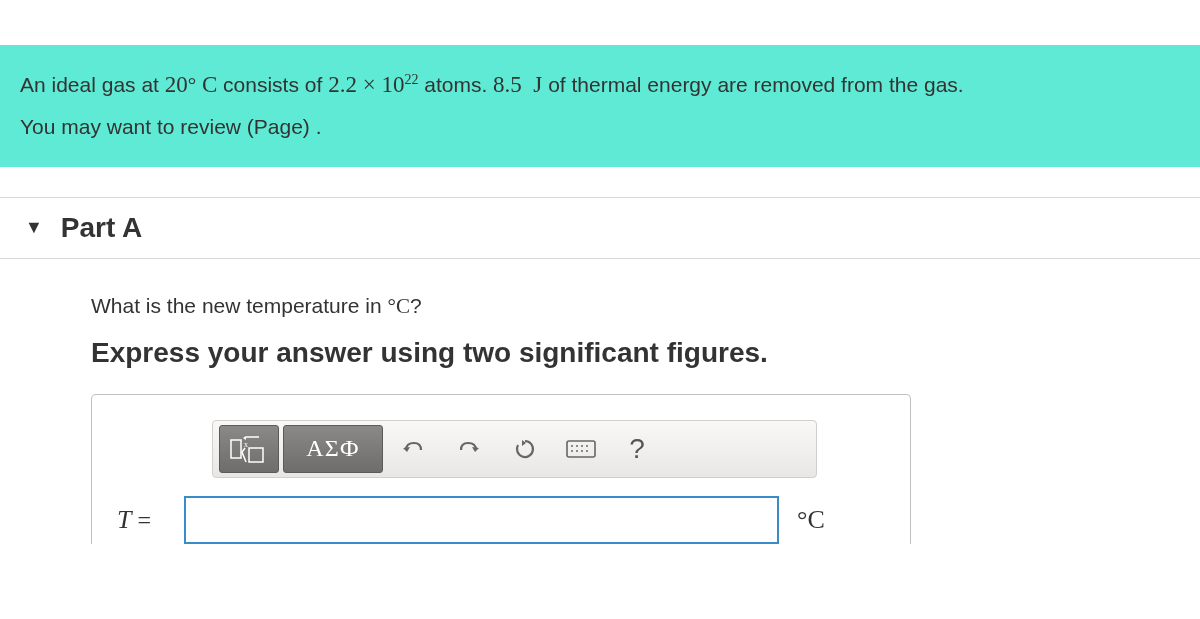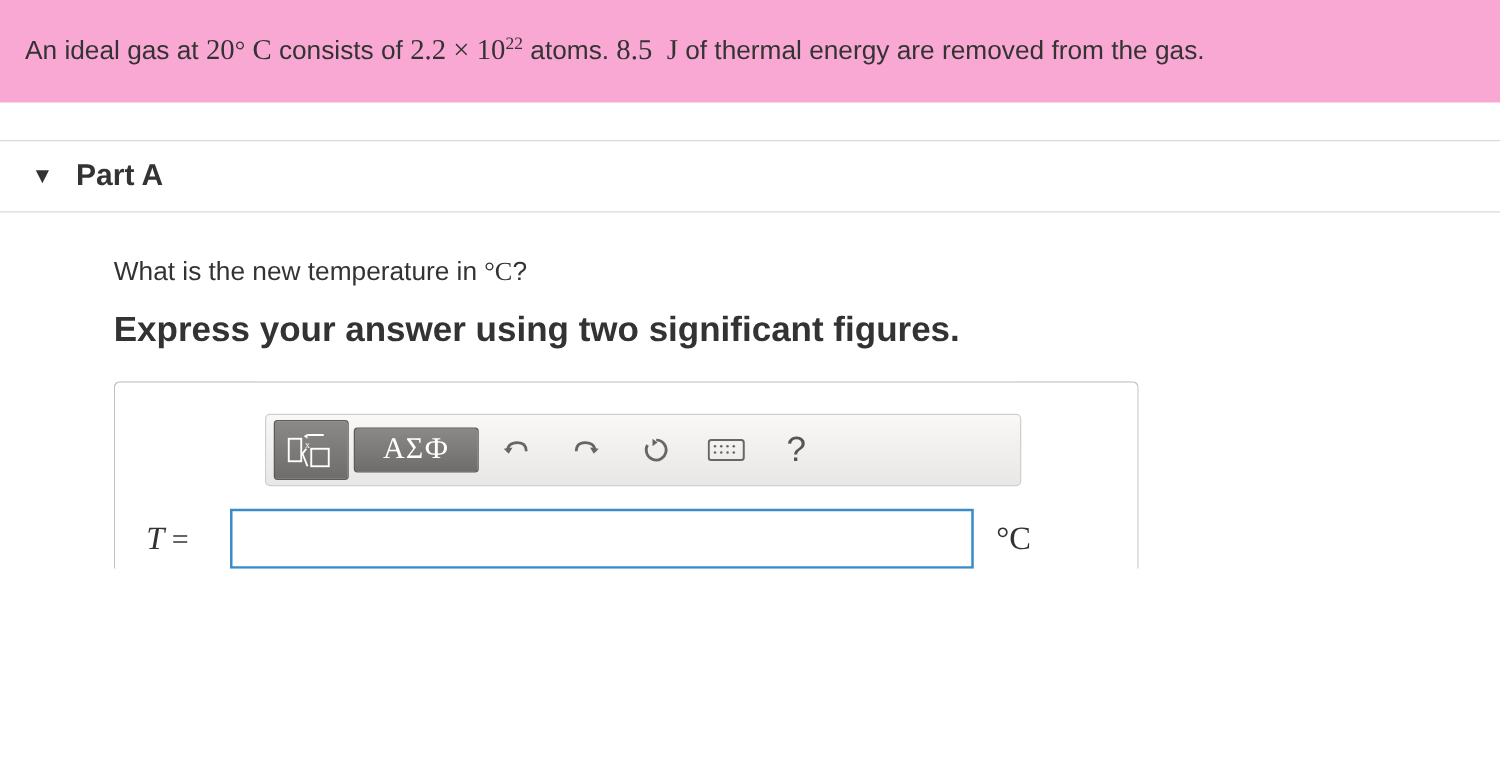--- a/index.html
+++ b/index.html
@@ -3,25 +3,26 @@
   <meta charset="utf-8">
   <style>
     * { box-sizing: border-box; margin: 0; padding: 0; }
     body {
       font-family: Arial, Helvetica, sans-serif;
       width: 1200px;
       background: #fff;
       color: #333;
     }
     .problem-statement {
-      background: #f9a8d4;
+      background: #5eead4;
       padding: 18px 20px 20px 20px;
       font-size: 21px;
       line-height: 1.9;
       color: #333;
+      margin-top: 45px;
     }
     .problem-statement .math {
       font-family: 'Times New Roman', Times, serif;
       font-size: 23px;
     }
     .problem-statement .super {
       font-size: 14px;
       vertical-align: super;
       font-family: 'Times New Roman', Times, serif;
     }
@@ -36,21 +37,21 @@
       border-bottom: 1px solid #d9d9d9;
       margin-top: 30px;
     }
     .chev {
       font-size: 18px;
       margin-right: 18px;
       display: inline-block;
     }
     .part-title {
       font-weight: bold;
-      font-size: 24px;
+      font-size: 28px;
     }
     .part-body {
       padding: 35px 55px 0 55px;
       margin-left: 36px;
     }
     .question-text {
       font-size: 21px;
       color: #333;
       margin-bottom: 18px;
     }
@@ -106,21 +107,21 @@
       background: linear-gradient(#8a8987,#6e6d6b);
       color: #fff;
       border: 1px solid #5c5b59;
       height: 48px;
       min-width: 60px;
     }
     .tool-btn.big2 {
       background: linear-gradient(#8a8987,#6e6d6b);
       color: #fff;
       border: 1px solid #5c5b59;
-      height: 36px;
+      height: 48px;
       min-width: 100px;
       font-family: 'Times New Roman', Times, serif;
       font-size: 24px;
       letter-spacing: 1px;
     }
     .tool-btn svg { display: block; }
     .answer-row {
       display: flex;
       align-items: center;
       gap: 12px;
@@ -151,20 +152,21 @@
       font-size: 26px;
       margin-left: 6px;
     }
   </style>
 </head>
 <body>
 
 <div class="problem-statement">
   <span>An ideal gas at </span><span class="math">20</span><span class="deg">°</span><span class="math"> C</span><span> consists of </span><span class="math">2.2 × 10</span><span class="super">22</span><span> atoms. </span><span class="math">8.5</span><span class="math"> &nbsp;J</span><span> of thermal energy are removed from the gas.</span>
   <br>
+  <span>You may want to review (Page) .</span>
 </div>
 
 <div class="part-header">
   <span class="chev">▼</span>
   <span class="part-title">Part A</span>
 </div>
 
 <div class="part-body">
   <p class="question-text">
     <span>What is the new temperature in </span><span class="deg">°</span><span class="deg">C</span><span>?</span>

